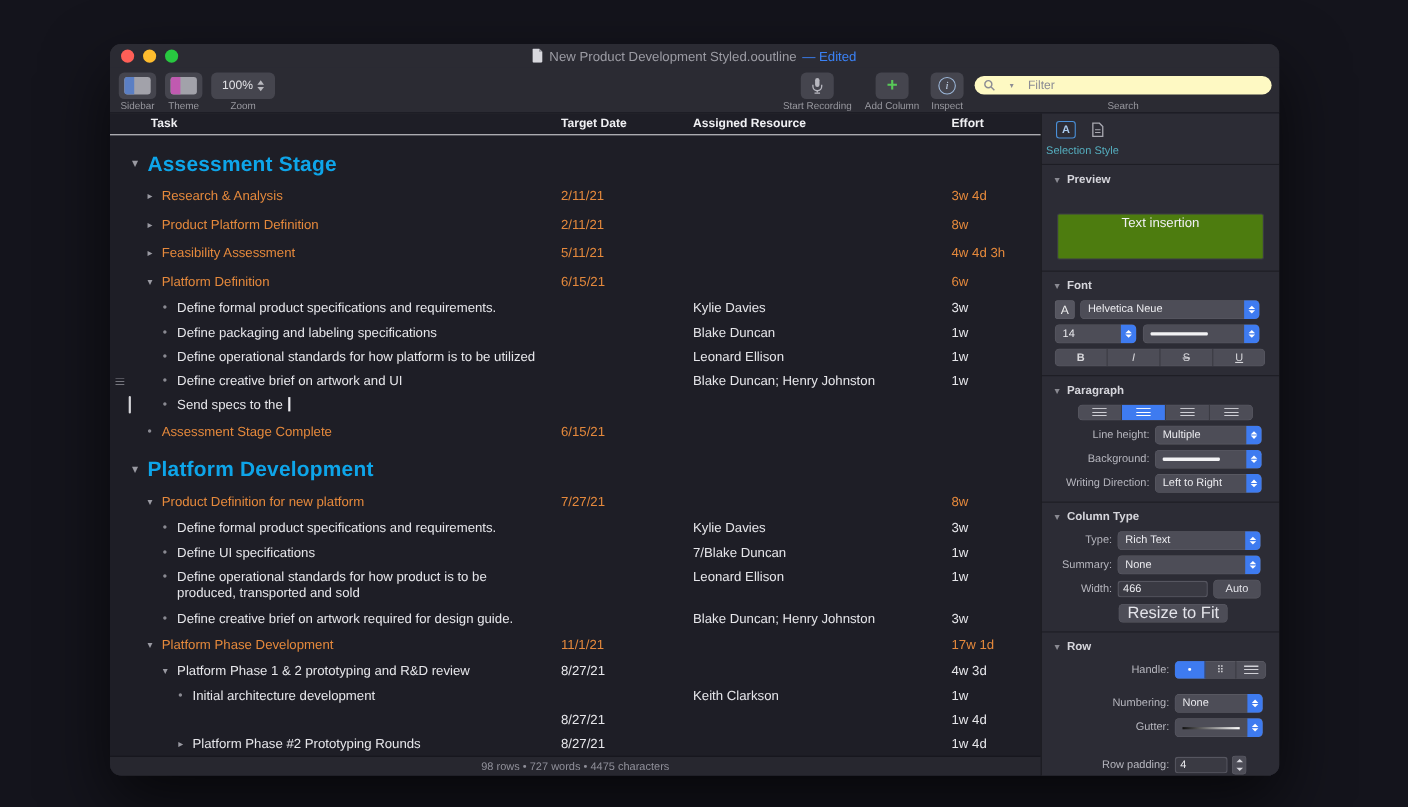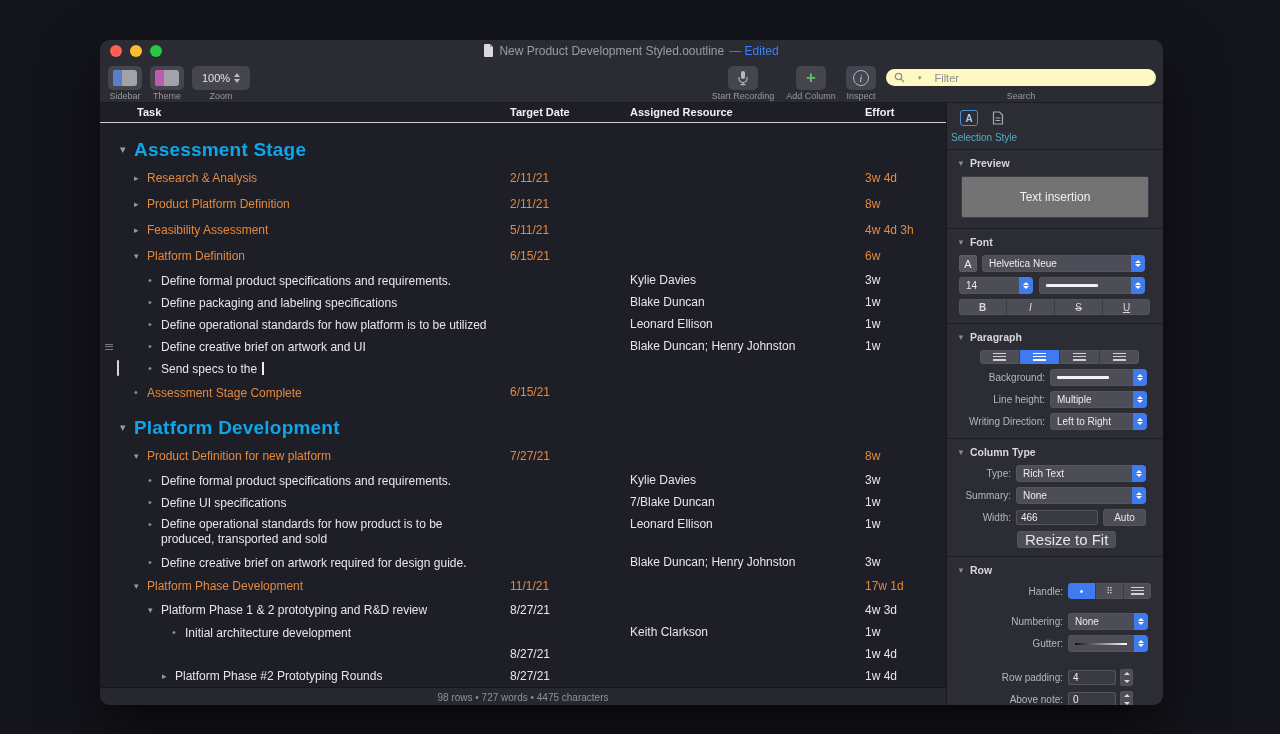--- a/index.html
+++ b/index.html
@@ -70,21 +70,21 @@
   .statusbar span{font-size:10px;color:#90909a;}
 
   
   .inspector{width:216px;flex:0 0 216px;background:#2c2c35;border-left:1px solid #17171d;overflow:hidden;font-size:10px;color:#c4c4cc;}
   .itabs{display:flex;gap:14px;padding:7px 0 4px 13px;align-items:center;}
   .itab-a{width:16px;height:14px;border:1px solid #4a90d9;border-radius:3px;color:#a9c9ec;font-size:10px;font-weight:bold;display:flex;align-items:center;justify-content:center;}
   .selstyle{padding:2px 0 6px 4px;color:#55AEBF;font-size:10px;}
   .idivider{height:1px;background:#1d1d24;margin:0 0 0 0;}
   .isechead{display:flex;align-items:center;gap:5px;padding:7px 10px 5px 10px;color:#d6d6dc;font-weight:bold;font-size:10.5px;}
   .isechead .tri{color:#8a8a92;font-size:8px;}
-  .previewbox{margin:2px 14px 10px 14px;height:40px;border:1px solid #3c3c46;border-radius:2px;background:#737373;display:flex;align-items:center;justify-content:center;}
+  .previewbox{margin:20px 14px 10px 14px;height:40px;border:1px solid #3c3c46;border-radius:2px;background:#4d7c0f;display:flex;align-items:flex-start;justify-content:center;}
   .previewbox span{color:#f0f0f4;font-size:12px;}
 
   .irow{display:flex;align-items:center;padding:2px 12px 3px 12px;}
   .ilabel{text-align:right;margin-right:5px;color:#b6b6be;flex:0 0 auto;}
   .popup{position:relative;display:flex;align-items:center;background:#4d4d57;border-radius:4px;height:17px;padding:0 18px 0 7px;box-sizing:border-box;color:#ececf0;box-shadow:inset 0 0 0 0.5px #5c5c66;white-space:nowrap;overflow:hidden;}
   .popup .cap{position:absolute;right:0;top:0;bottom:0;width:14px;background:#3E7BF0;border-radius:0 4px 4px 0;display:flex;flex-direction:column;align-items:center;justify-content:center;gap:1.5px;}
   .cap i{display:block;width:0;height:0;border-left:3px solid transparent;border-right:3px solid transparent;}
   .cap .up{border-bottom:3.5px solid #fff;}
   .cap .dn{border-top:3.5px solid #fff;}
   .whitebar{width:52px;height:2.5px;background:#f2f2f4;border-radius:1px;}
@@ -319,21 +319,21 @@
           </div>
           <div class="orow color-white">
             <span class="gutter"></span>
             <span class="cell task" style="left: 48px;"><span class="marker m-open">▾</span><span class="ttext">Platform Phase 1 &amp; 2 prototyping and R&amp;D review</span></span>
             <span class="cell date">8/27/21</span>
             <span class="cell resource"></span>
             <span class="cell effort">4w 3d</span>
           </div>
           <div class="orow color-white">
             <span class="gutter"></span>
-            <span class="cell task" style="left: 72px;"><span class="marker m-bullet">•</span><span class="ttext">Initial architecture development</span></span>
+            <span class="cell task" style="left: 62px;"><span class="marker m-bullet">•</span><span class="ttext">Initial architecture development</span></span>
             <span class="cell date"></span>
             <span class="cell resource">Keith Clarkson</span>
             <span class="cell effort">1w</span>
           </div>
           <div class="orow color-white">
             <span class="gutter"></span>
             <span class="cell date">8/27/21</span>
             <span class="cell resource"></span>
             <span class="cell effort">1w 4d</span>
           </div>
@@ -425,33 +425,33 @@
             </span>
           <span style="width:39px;">
               <i class="al-lines"></i>
             </span>
           <span style="width:39px;">
               <i class="al-lines"></i>
             </span>
         </div>
       </div>
       <div class="irow">
+        <span class="ilabel" style="width:86px;">Line height:</span>
+        <div class="popup" style="width:97px;">
+          <span>Multiple</span>
+          <span class="cap">
+              <i class="up"></i>
+              <i class="dn"></i>
+            </span>
+        </div>
+      </div>
+      <div class="irow">
         <span class="ilabel" style="width:86px;">Background:</span>
         <div class="popup" style="width:97px;">
           <span class="whitebar"></span>
-          <span class="cap">
-              <i class="up"></i>
-              <i class="dn"></i>
-            </span>
-        </div>
-      </div>
-      <div class="irow">
-        <span class="ilabel" style="width:86px;">Line height:</span>
-        <div class="popup" style="width:97px;">
-          <span>Multiple</span>
           <span class="cap">
               <i class="up"></i>
               <i class="dn"></i>
             </span>
         </div>
       </div>
       <div class="irow">
         <span class="ilabel" style="width:86px;">Writing Direction:</span>
         <div class="popup" style="width:97px;">
           <span>Left to Right</span>

